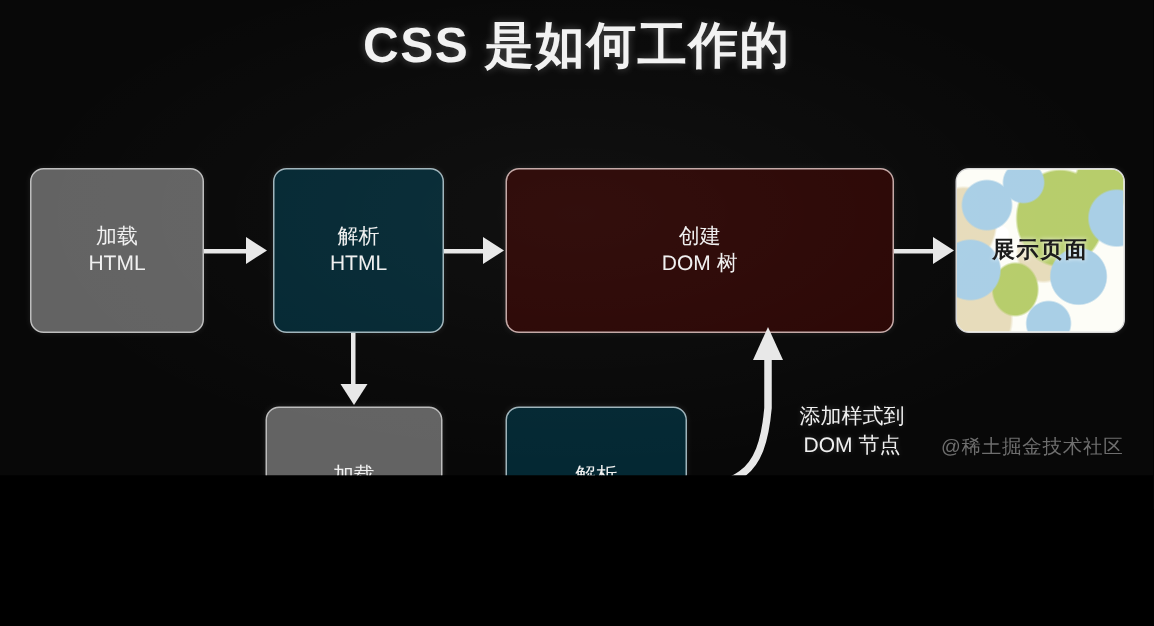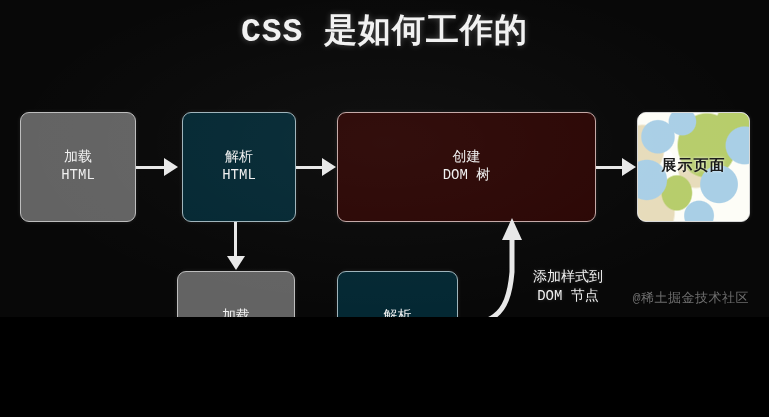--- a/index.html
+++ b/index.html
@@ -7,21 +7,21 @@
     margin: 0;
     padding: 0;
     background: #000;
   }
   #slide {
     position: relative;
     width: 769px;
     height: 317px;
     background: #080808;
     overflow: hidden;
-    font-family: Liberation Mono, monospace;
+    font-family: Liberation Sans, sans-serif;
   }
   
   #slide::after {
     content: "";
     position: absolute;
     inset: 0;
     pointer-events: none;
     background:
       radial-gradient(ellipse at 50% 45%, rgba(255,255,255,0.035) 0%, rgba(0,0,0,0) 70%);
   }

